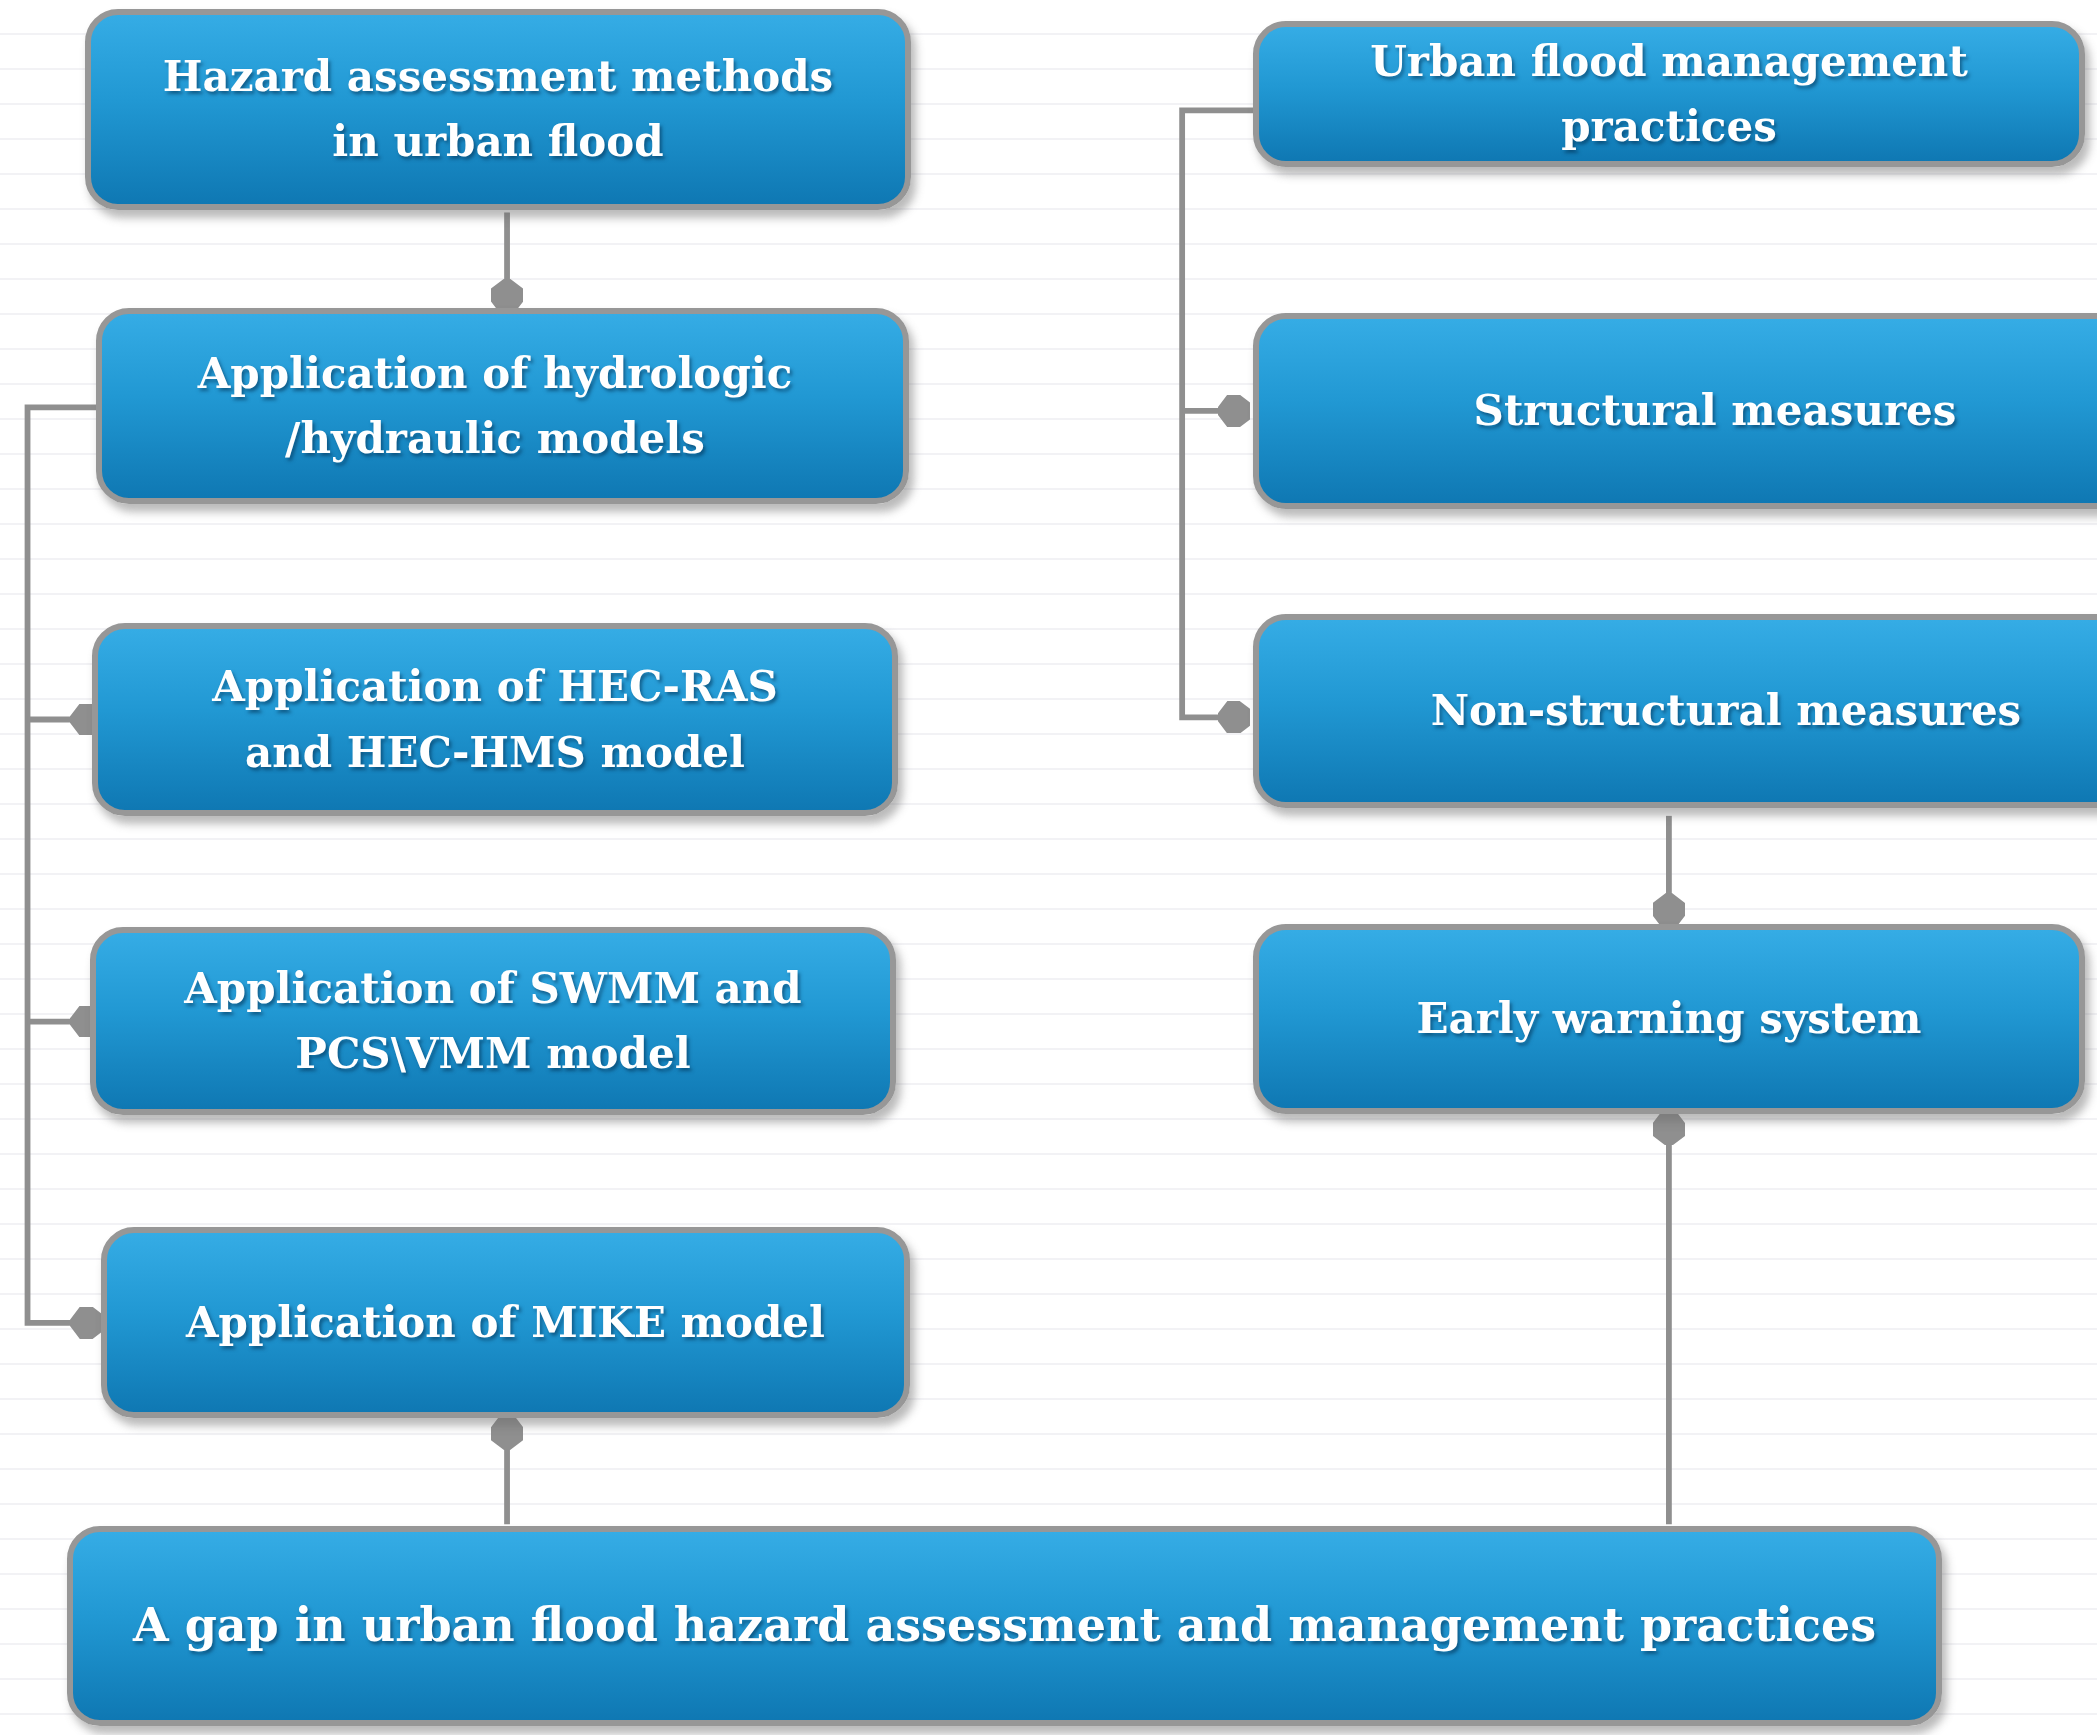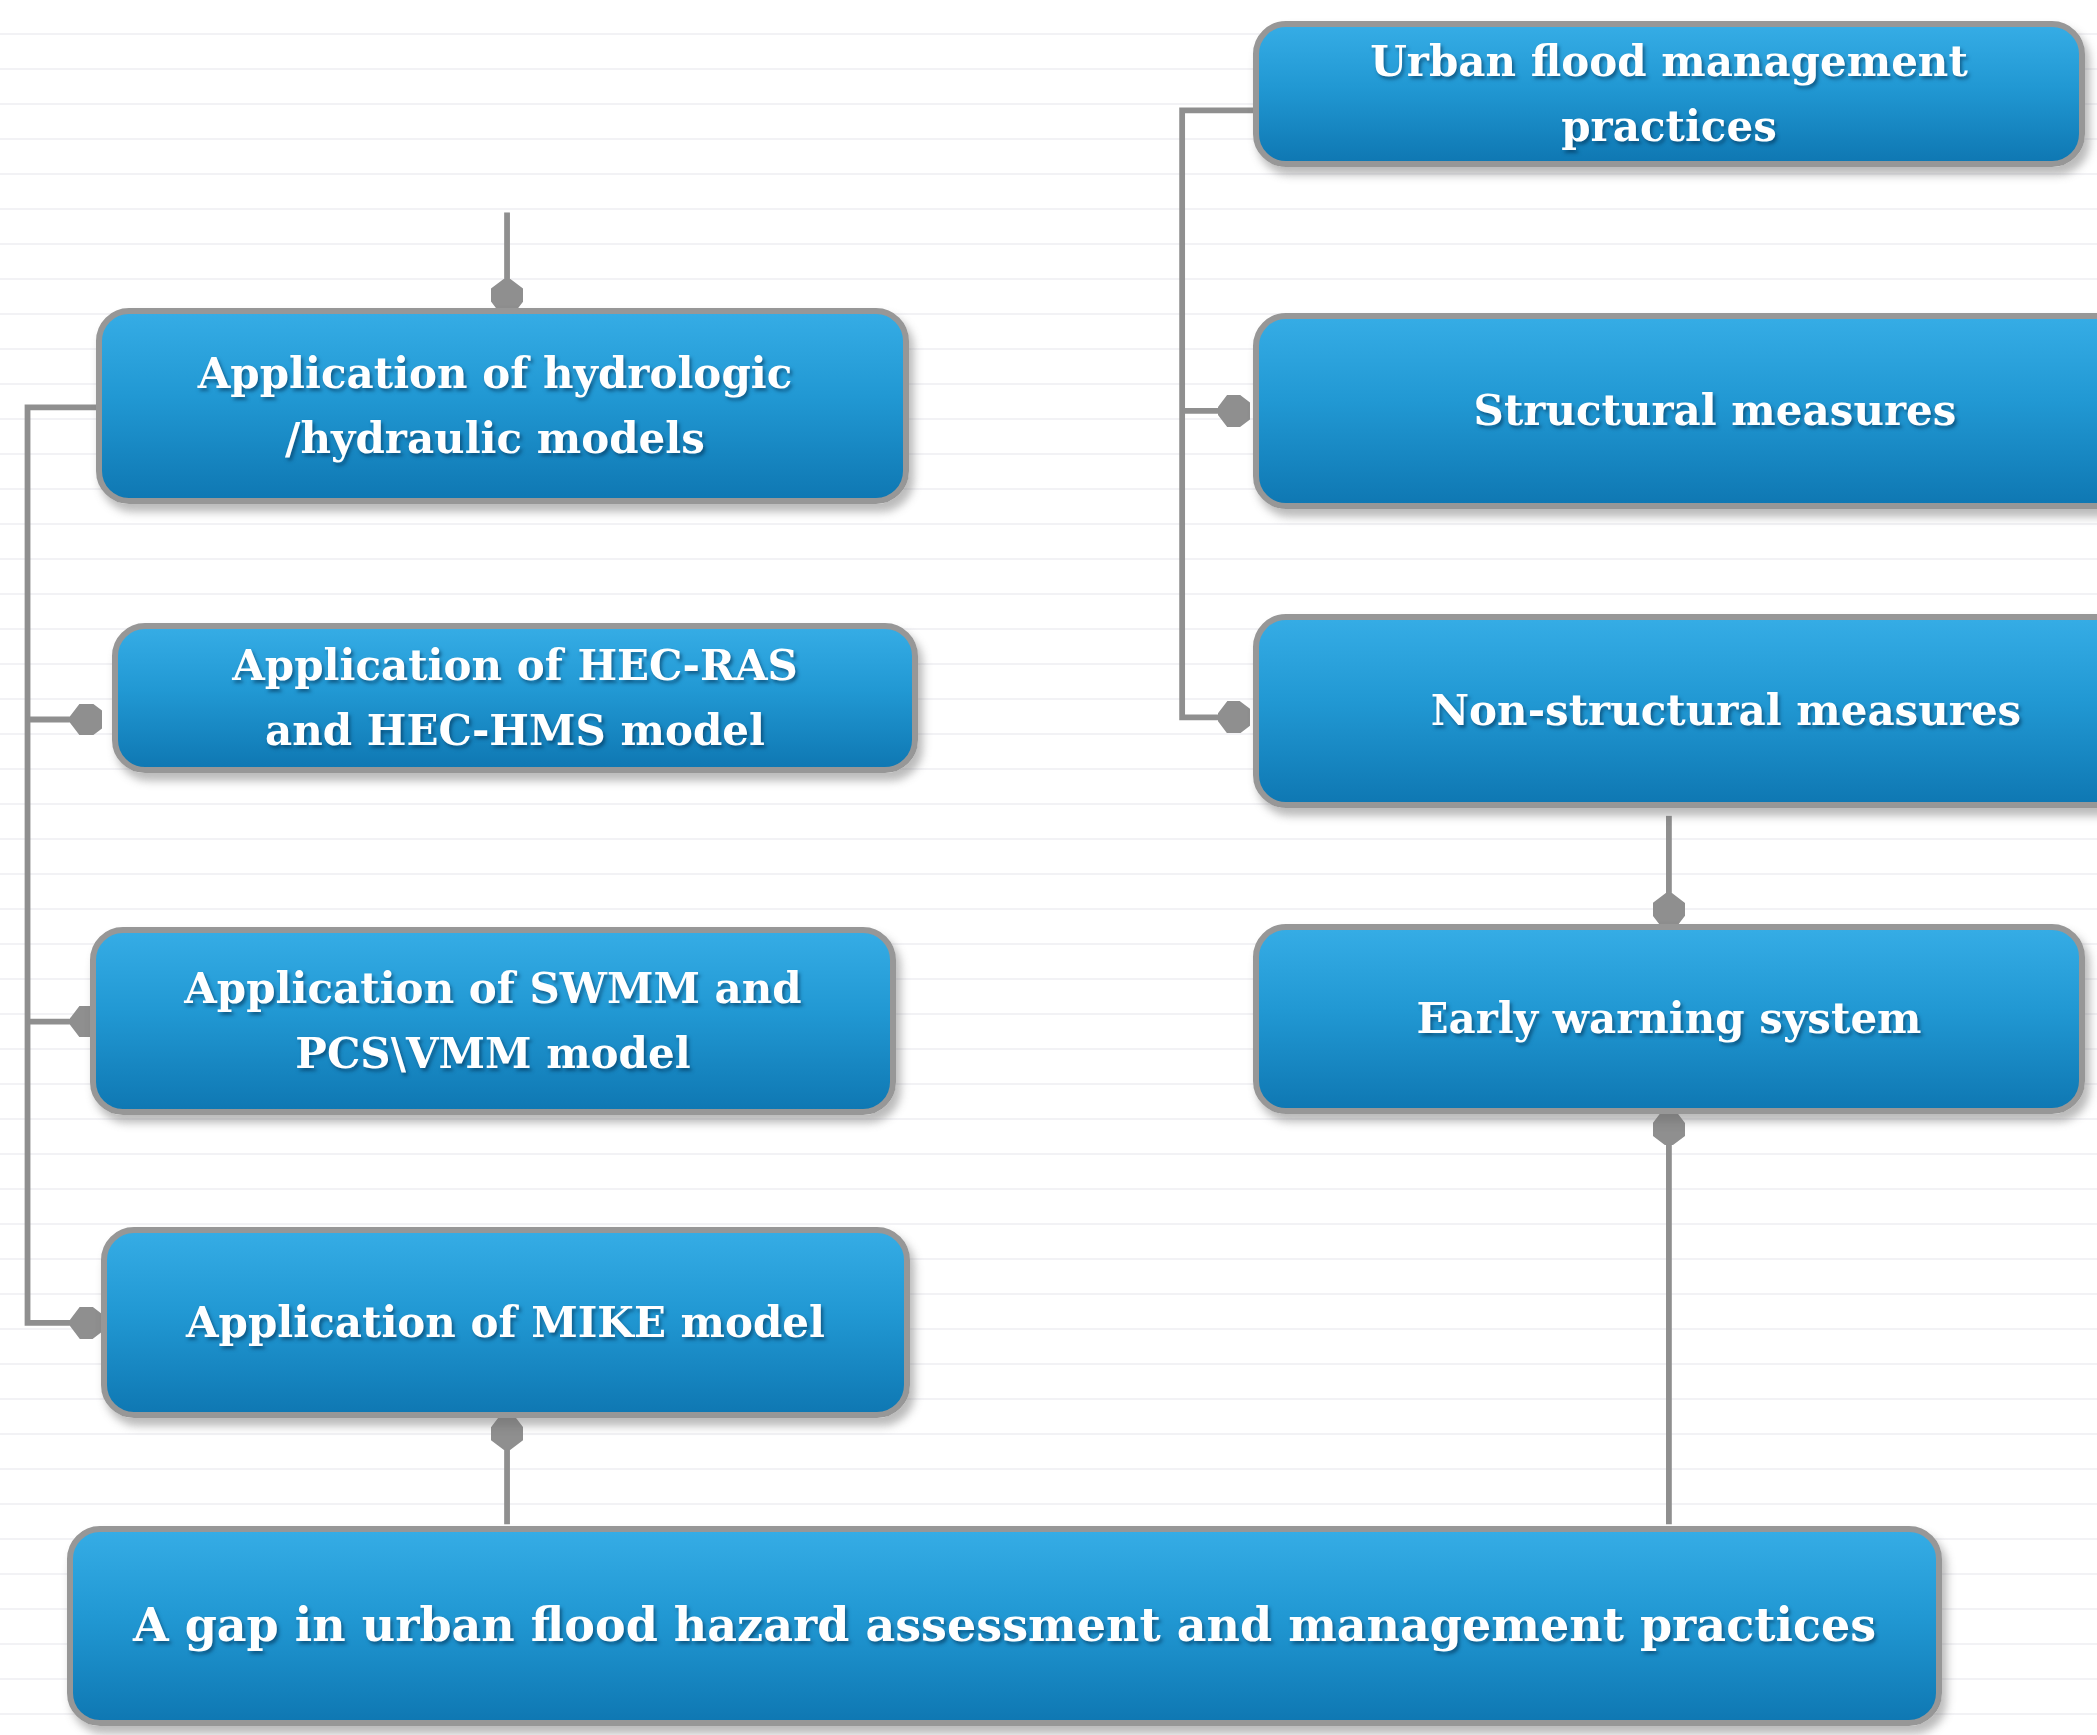--- a/index.html
+++ b/index.html
@@ -72,25 +72,27 @@
     <path d="M1730 152 L1632 152 L1632 990 L1712 990" marker-end="url(#arw)"></path>
     <line x1="1632" y1="567" x2="1712" y2="567" marker-end="url(#arw)"></line>
 
     <line x1="2304" y1="1126" x2="2304" y2="1264" marker-end="url(#arw)"></line>
 
     <line x1="700" y1="2104" x2="700" y2="1970" marker-end="url(#arw)"></line>
 
     <line x1="2304" y1="2104" x2="2304" y2="1550" marker-end="url(#arw)"></line>
   </svg>
 
+  <div class="node" style="left:85px; top:8.7px;  width:826px; height:201px;">Hazard assessment methods
+in urban flood</div>
 
   <div class="node" style="left:96px; top:308px; width:813px; height:196px;padding-left:14px;">Application of hydrologic
 /hydraulic models</div>
 
-  <div class="node" style="left:112px; top:623px; width:806px; height:150px;">Application of HEC-RAS
+  <div class="node" style="left:92px; top:623px; width:806px; height:193px;">Application of HEC-RAS
 and HEC-HMS model</div>
 
   <div class="node" style="left:90px; top:927px; width:806px; height:188px;">Application of SWMM and
 PCS\VMM model</div>
 
   <div class="node" style="left:101px; top:1227px; width:809px; height:191px;">Application of MIKE model</div>
 
   <div class="node" style="left:1253px; top:21px; width:832px; height:146px;">Urban flood management
 practices</div>
 

